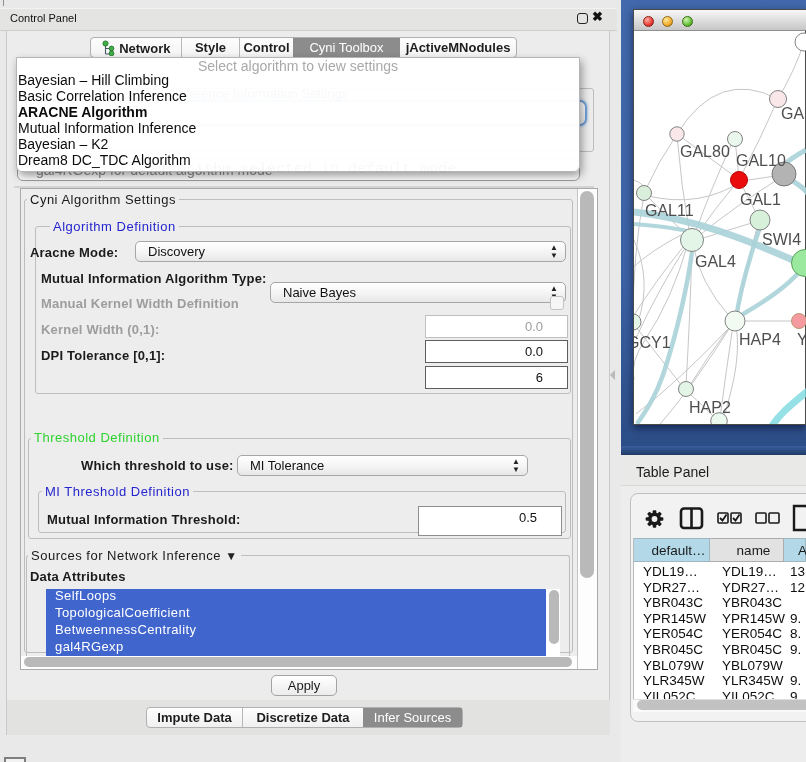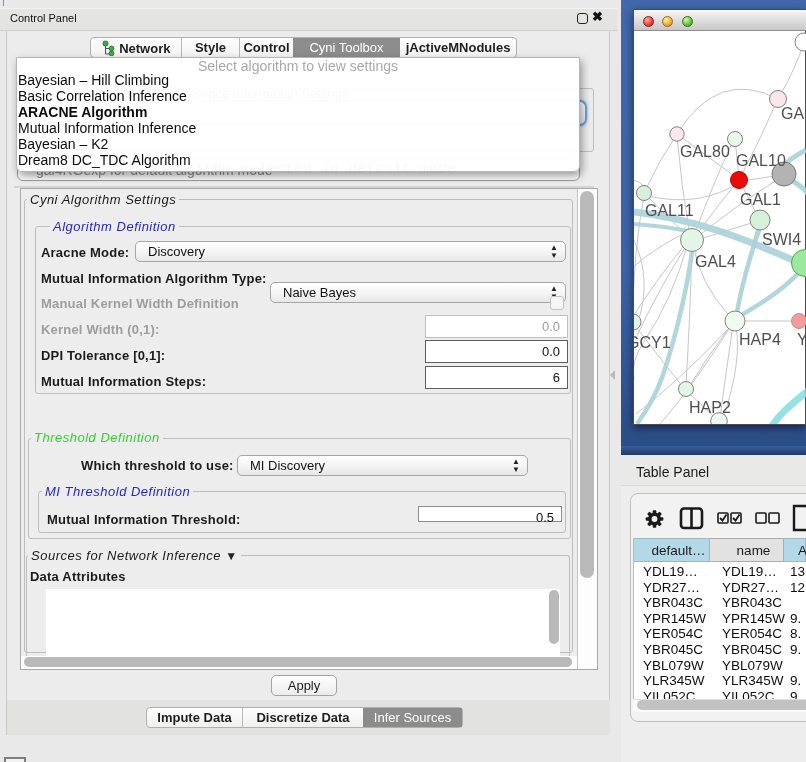--- a/index.html
+++ b/index.html
@@ -9,24 +9,24 @@
 #stage { position:relative; width:806px; height:762px; }
 .lbl { font-weight:bold; font-size:13px; letter-spacing:0.2px; color:#1b1b1b; white-space:nowrap; }
 .dis { color:#9d9d9d; }
 .combo { position:absolute; border:1px solid #a6a6a6; border-radius:5px;
   background:linear-gradient(180deg,#ffffff 0%,#f4f4f4 55%,#e7e7e7 100%);
   font-size:13px; color:#111; }
 .combo .ctext { position:absolute; left:12px; top:2px; }
 .stepper { position:absolute; right:7px; top:2px; font-size:8px; color:#222;
   line-height:8px; letter-spacing:0; }
 .inp { position:absolute; background:#fff; font-size:13px; color:#111;
-  text-align:right; padding-right:7px; padding-top:3px; }
+  text-align:right; padding-right:24px; padding-top:3px; }
 .fsbox { position:absolute; border:1px solid #bdbdbd; border-radius:3px; }
 .fstitle { position:absolute; font-size:13px; letter-spacing:0.5px; background:#ededed; padding:0 3px;
-  white-space:nowrap;font-style:italic; }
+  white-space:nowrap; }
 .seg { position:absolute; height:21px; border:1px solid #b0b0b0; border-radius:4px;
   background:linear-gradient(180deg,#fefefe,#f0f0f0); }
 .seg .s { position:absolute; top:0; height:19px; font-weight:bold; font-size:13px;
   color:#1d1d1d; text-align:center; padding-top:2px; }
 .seg .sel { background:#8c8c8c; color:#fff; font-weight:normal; }
 .seg .sep { position:absolute; top:0; width:1px; height:19px; background:#b8b8b8; }
 </style>
 </head>
 <body>
 <div id="stage">
@@ -64,59 +64,61 @@
 <div class="abs" style="left:14px;top:186px;width:580px;height:2px;background:#d4d4d4;"></div>
 
 <div class="abs" style="left:20px;top:188px;width:578px;height:482px;border:1px solid #a9a9a9;background:#ededed;"></div>
 
 <div class="fsbox" style="left:24px;top:199px;width:549px;height:454px;"></div>
 <div class="fstitle" style="left:27px;top:192px;color:#1a1a1a;">Cyni Algorithm Settings</div>
 
 <div class="fsbox" style="left:35px;top:226px;width:536px;height:168px;"></div>
 <div class="fstitle" style="left:50px;top:219px;color:#2525cf;">Algorithm Definition</div>
 
-<div class="lbl abs" style="left:41px;top:245px;">Aracne Mode:</div>
+<div class="lbl abs" style="left:30px;top:245px;">Aracne Mode:</div>
 <div class="combo" style="left:135px;top:241px;width:431px;height:21px;">
   <span class="ctext">Discovery</span>
       <span class="stepper">▲<br>▼</span>
 </div>
 <div class="lbl abs" style="left:41px;top:271px;">Mutual Information Algorithm Type:</div>
 <div class="combo" style="left:270px;top:282px;width:296px;height:21px;">
   <span class="ctext">Naive Bayes</span>
       <span class="stepper">▲<br>▼</span>
 </div>
 <div class="lbl dis abs" style="left:41px;top:296px;">Manual Kernel Width Definition</div>
 <div class="abs" style="left:550px;top:296px;width:14px;height:14px;border:1px solid #c3c3c3;border-radius:3px;background:#f6f6f6;"></div>
 <div class="lbl dis abs" style="left:41px;top:322px;">Kernel Width (0,1):</div>
 <div class="inp dis" style="left:425px;top:315px;width:143px;height:23px;border:1px solid #c0c0c0;color:#9d9d9d;">0.0</div>
 <div class="lbl abs" style="left:41px;top:348px;">DPI Tolerance [0,1]:</div>
 <div class="inp" style="left:425px;top:340px;width:143px;height:23px;border:1.5px solid #5e5e5e;">0.0</div>
-<div class="lbl abs" style="left:41px;top:374px;">Mutual Information Steps:</div>
 <div class="inp" style="left:425px;top:366px;width:143px;height:23px;border:1.5px solid #5e5e5e;">6</div>
 
 
 <div class="fsbox" style="left:28px;top:438px;width:543px;height:101px;"></div>
 <div class="fstitle" style="left:31px;top:430px;color:#2fd32f;">Threshold Definition</div>
 
 <div class="lbl abs" style="left:81px;top:458px;">Which threshold to use:</div>
 <div class="combo" style="left:237px;top:455px;width:291px;height:21px;">
-  <span class="ctext">MI Discovery</span>
+  <span class="ctext">MI Tolerance</span>
       <span class="stepper">▲<br>▼</span>
 </div>
 
 <div class="fsbox" style="left:38px;top:491px;width:528px;height:42px;"></div>
 <div class="fstitle" style="left:42px;top:484px;color:#2525cf;">MI Threshold Definition</div>
 <div class="lbl abs" style="left:47px;top:512px;">Mutual Information Threshold:</div>
-<div class="inp" style="left:418px;top:506px;width:144px;height:16px;border:1px solid #8d8d8d;">0.5</div>
+<div class="inp" style="left:418px;top:506px;width:144px;height:30px;border:1px solid #8d8d8d;">0.5</div>
 
 <div class="fsbox" style="left:26px;top:555px;width:544px;height:105px;border-bottom:none;border-radius:3px 3px 0 0;"></div>
 <div class="fstitle" style="left:28px;top:548px;color:#1a1a1a;">Sources for Network Inference <span style="font-size:12px;color:#222;">▼</span></div>
 <div class="lbl abs" style="left:30px;top:569px;font-size:13px;">Data Attributes</div>
 
 <div class="abs" style="left:46px;top:589px;width:514px;height:67px;background:#fff;"></div>
+<div class="abs" style="left:46px;top:589px;width:500px;height:67px;background:#4065cd;overflow:hidden;">
+      <div style="position:relative;top:-2px;left:9px;color:#fff;font-size:13px;letter-spacing:0.4px;line-height:17px;">SelfLoops<br>TopologicalCoefficient<br>BetweennessCentrality<br>gal4RGexp</div>
+    </div>
 <div class="abs" style="left:549px;top:590px;width:10px;height:54px;background:#b9b9b9;border-radius:5px;"></div>
 
 <div class="abs" style="left:577px;top:189px;width:20px;height:480px;background:#fdfdfd;border-left:1px solid #c4c4c4;"></div>
 <div class="abs" style="left:580px;top:191px;width:14px;height:387px;background:#b9b9b9;border-radius:7px;"></div>
 <div class="abs" style="left:21px;top:656px;width:556px;height:13px;background:#fdfdfd;"></div>
 <div class="abs" style="left:24px;top:657px;width:548px;height:10px;background:#b9b9b9;border-radius:5px;"></div>
 
 <div class="abs" style="left:271px;top:675px;width:66px;height:21px;border:1px solid #a3a3a3;border-radius:5px;background:linear-gradient(180deg,#ffffff,#ececec);text-align:center;font-size:13px;color:#1b1b1b;padding-top:2px;">Apply</div>
 
 <div class="abs" style="left:7px;top:700px;width:603px;height:35px;background:#e2e2e0;"></div>

